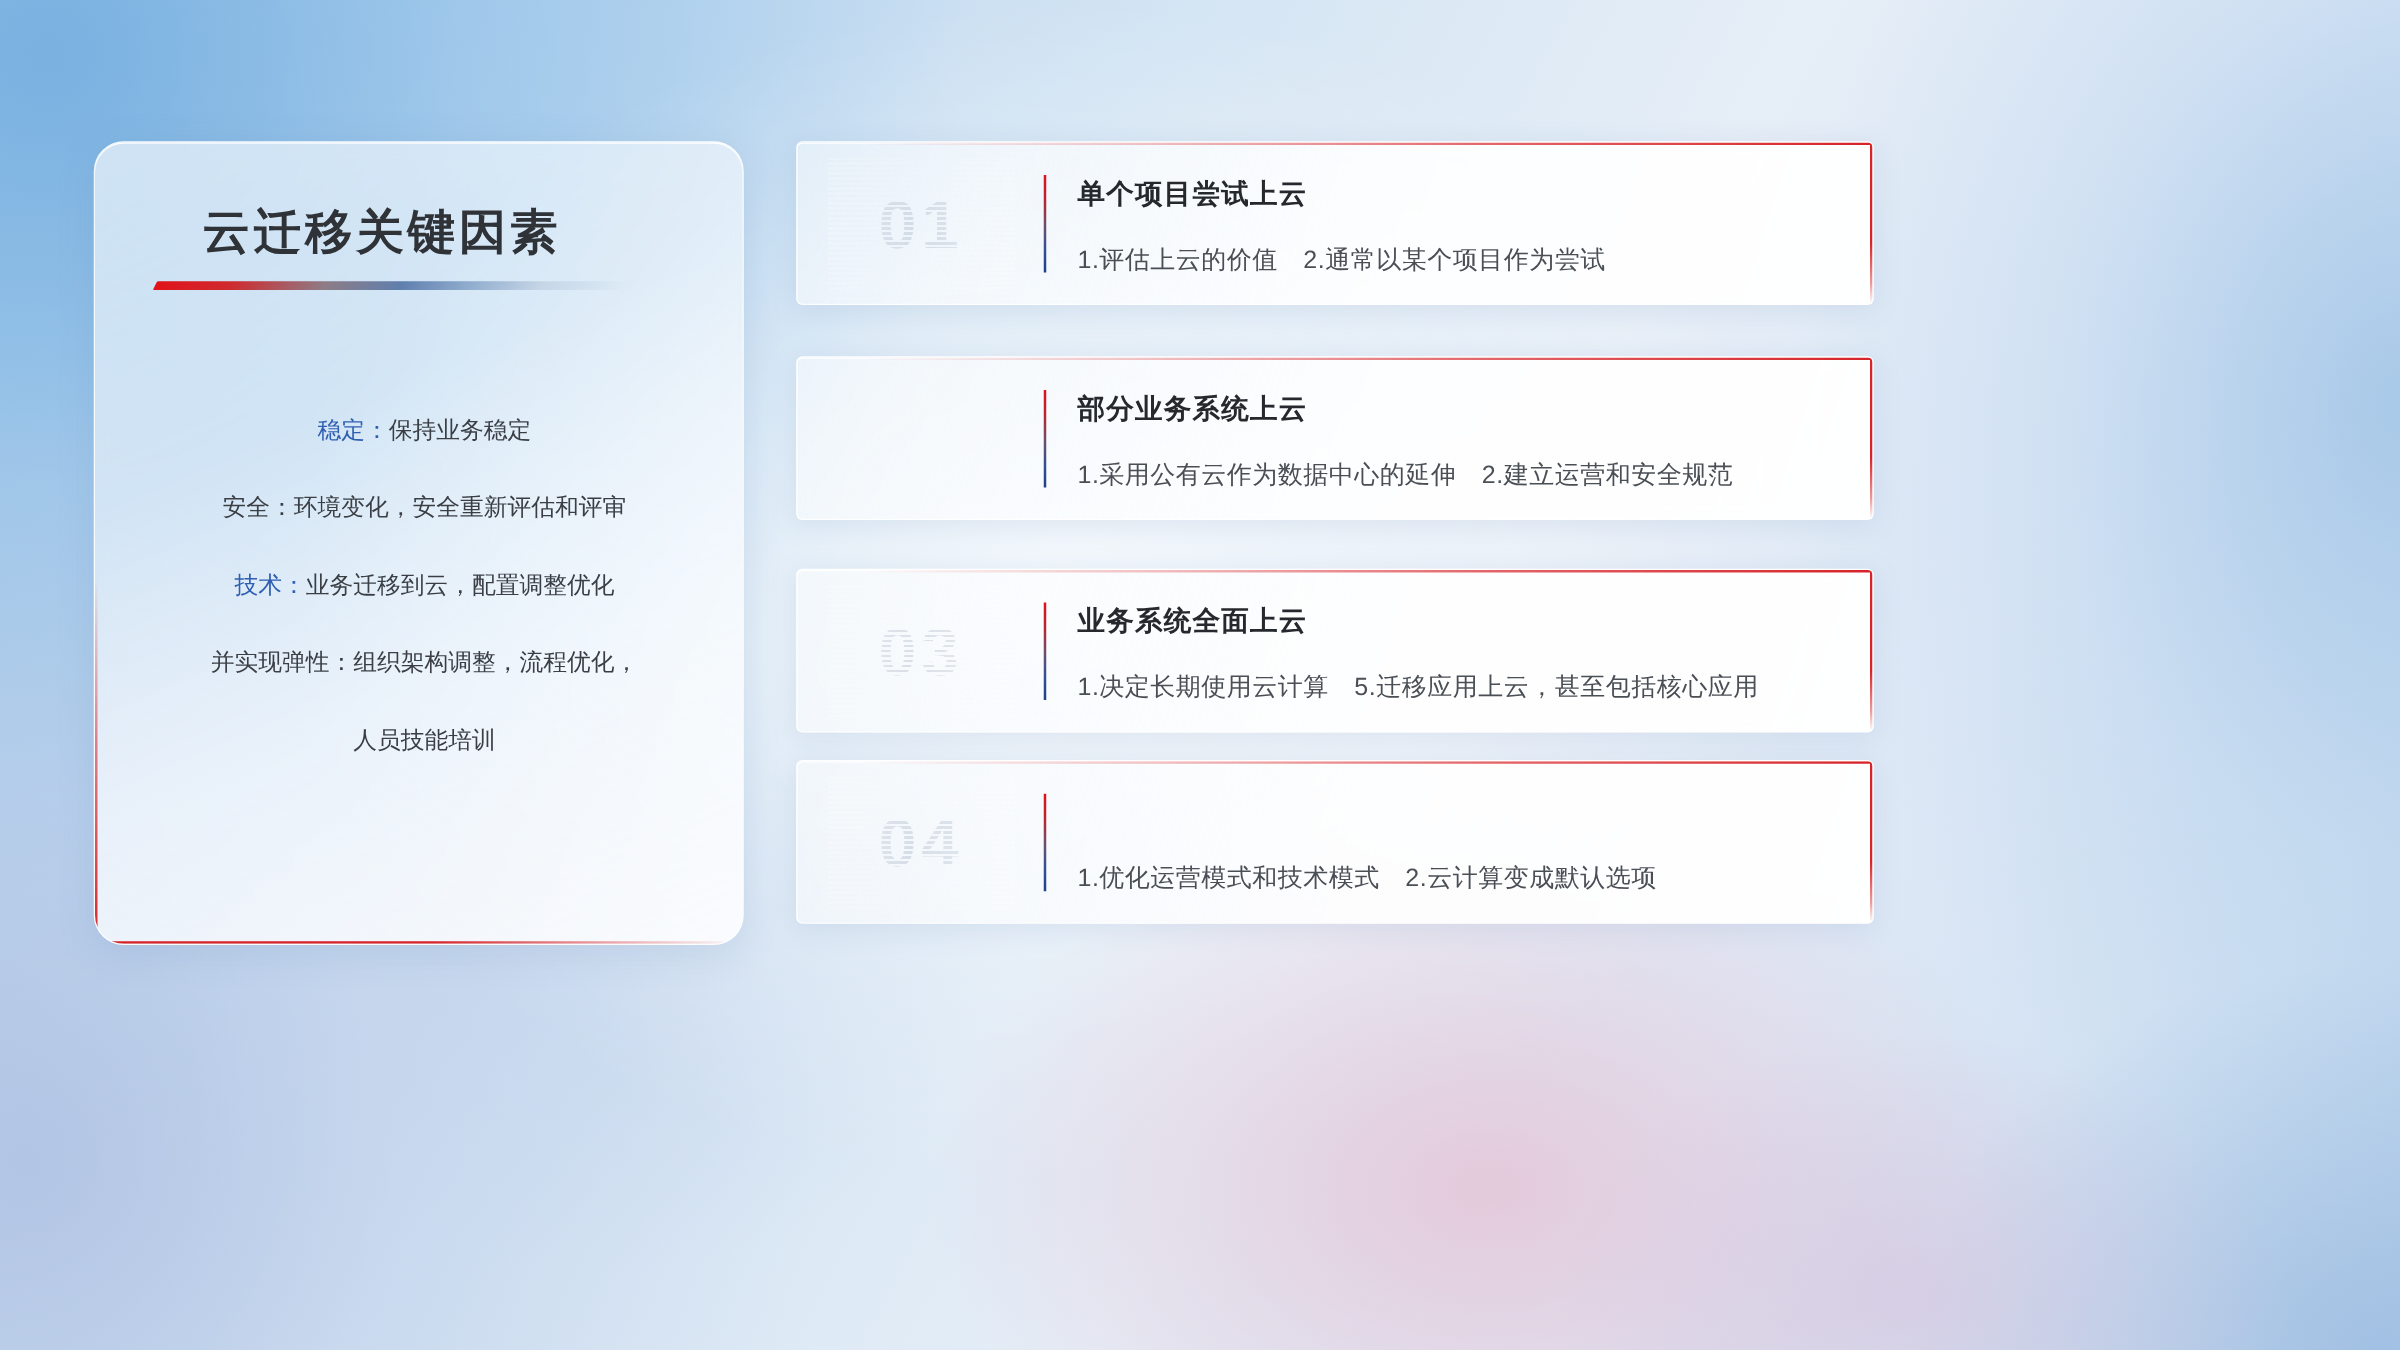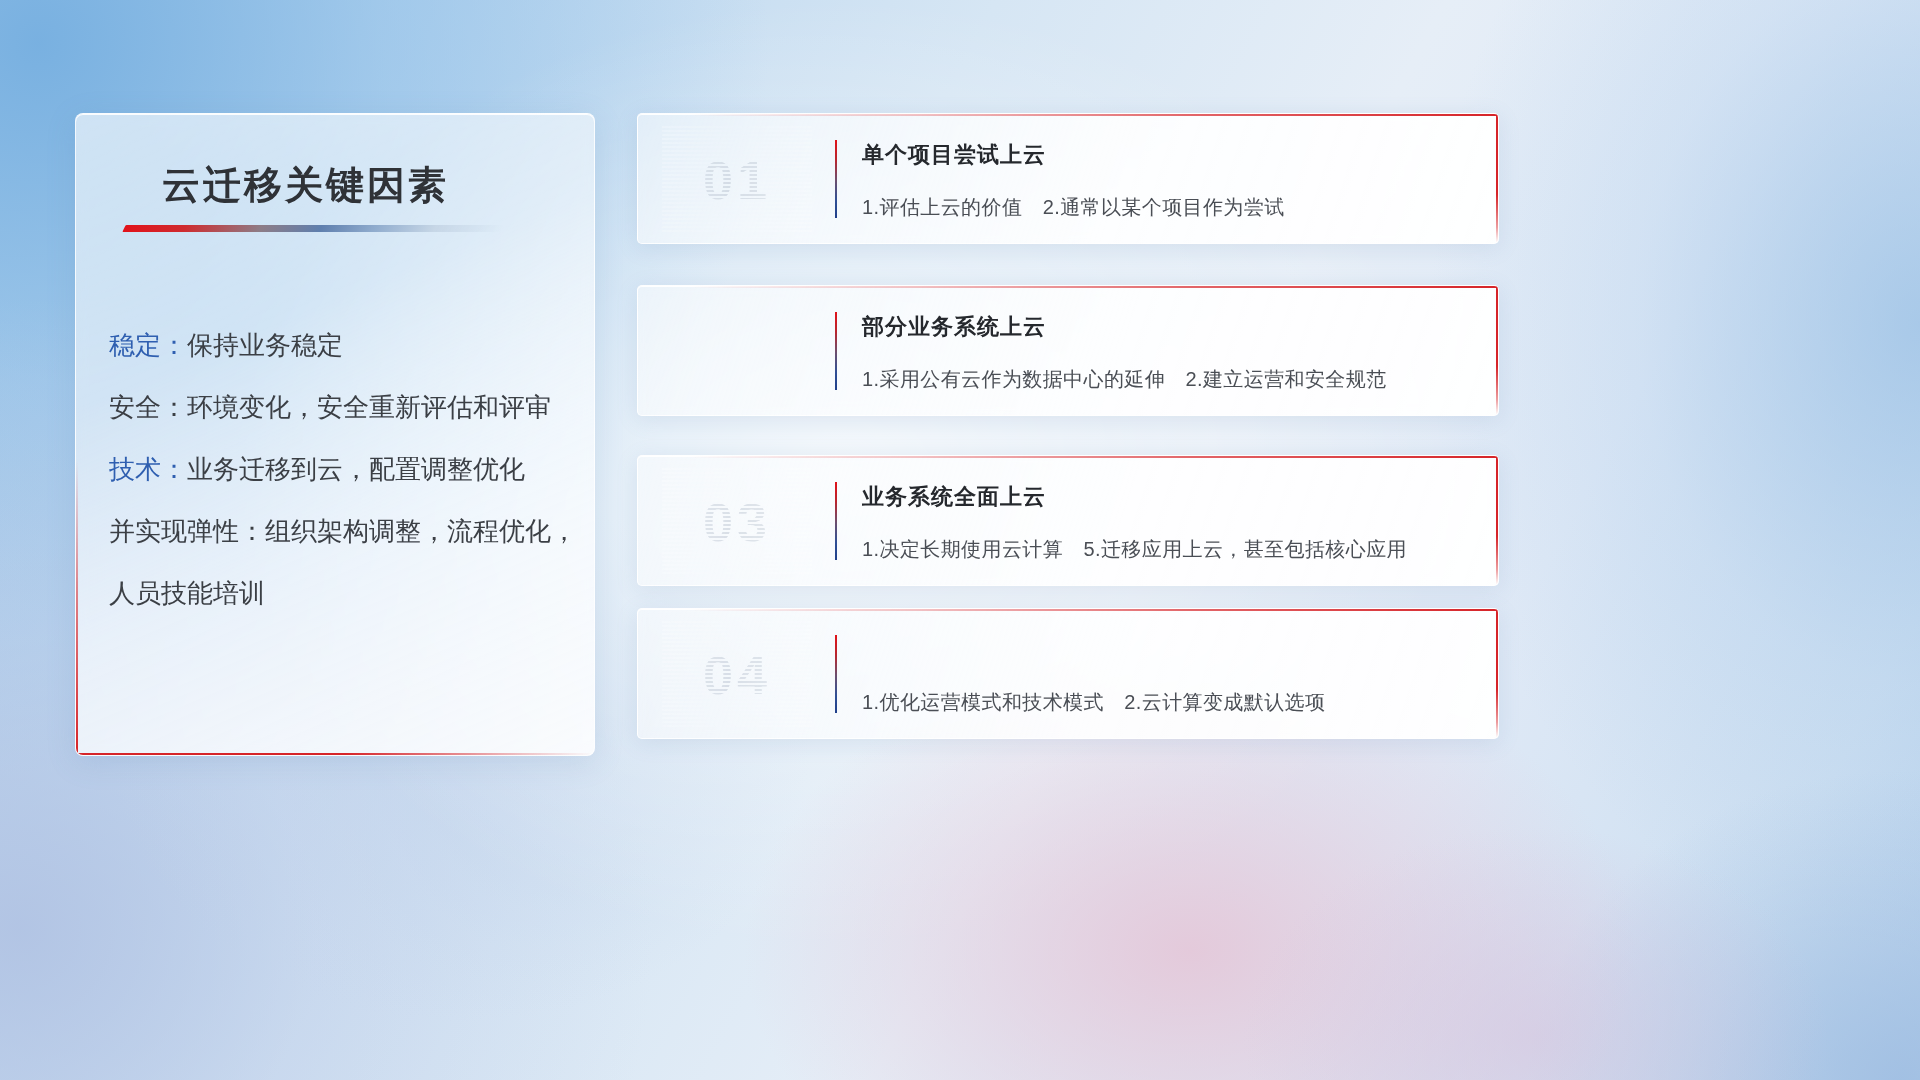--- a/index.html
+++ b/index.html
@@ -24,21 +24,21 @@
   .bg-rt{ background:radial-gradient(ellipse 700px 900px at 100% 30%, rgba(150,190,228,.70) 0%, rgba(165,200,234,.25) 40%, rgba(180,210,238,0) 70%); }
   .bg-rb{ background:radial-gradient(ellipse 600px 500px at 99% 100%, rgba(154,186,224,.75) 0%, rgba(170,198,230,0) 62%); }
   .bg-tint{ background:radial-gradient(ellipse 500px 380px at 24% 70%, rgba(196,212,236,.55) 0%, rgba(200,215,238,0) 70%); }
 
   
   #stage{ position:absolute; inset:0; z-index:2; }
 
   
   #left-panel{
     position:absolute; left:75px; top:113px; width:520px; height:643px;
-    border-radius:8px;
+    border-radius:24px;
     background:linear-gradient(157deg, rgba(255,255,255,.62) 0%, rgba(255,255,255,.50) 34%, rgba(249,252,255,.74) 62%, rgba(255,255,255,.86) 100%);
     border:1px solid rgba(255,255,255,.80);
     box-shadow:0 6px 30px rgba(90,130,180,.16), inset 0 1px 0 rgba(255,255,255,.9);
     backdrop-filter:blur(6px);
     overflow:hidden;
   }
   #left-accent-left{
     position:absolute; left:0; top:54%; bottom:0; width:2px;
     background:linear-gradient(180deg, rgba(214,36,41,0) 0%, rgba(214,36,41,.55) 45%, #d62429 100%);
   }
@@ -54,21 +54,21 @@
   #title-underline{
     position:absolute; left:48px; top:111px; width:378px; height:7px;
     background:linear-gradient(90deg,#e1121a 0%, #cf2b2f 16%, #8d7c86 36%, #5f7fae 52%, #8fabcd 66%, #c6d6e6 82%, rgba(220,232,244,0) 100%);
     transform:skewX(-26deg);
     border-radius:1px;
   }
   #factor-list{
     position:absolute; left:33px; top:200px; right:24px;
   }
   .factor-row{
-    font-size:26px; line-height:62px; color:#3b3f45; white-space:nowrap;
+    font-size:19px; line-height:62px; color:#3b3f45; white-space:nowrap;text-align:center;
   }
   .factor-label{ color:#2f5fb0; }
   .factor-label.plain{ color:#3b3f45; }
   .factor-text{ color:#3b3f45; }
 
   
   .card{
     position:absolute; left:637px; width:862px; height:131px;
     border-radius:5px;
     background:linear-gradient(108deg, rgba(255,255,255,.50) 0%, rgba(253,254,255,.70) 26%, rgba(255,255,255,.90) 56%, rgba(255,255,255,.97) 100%);

